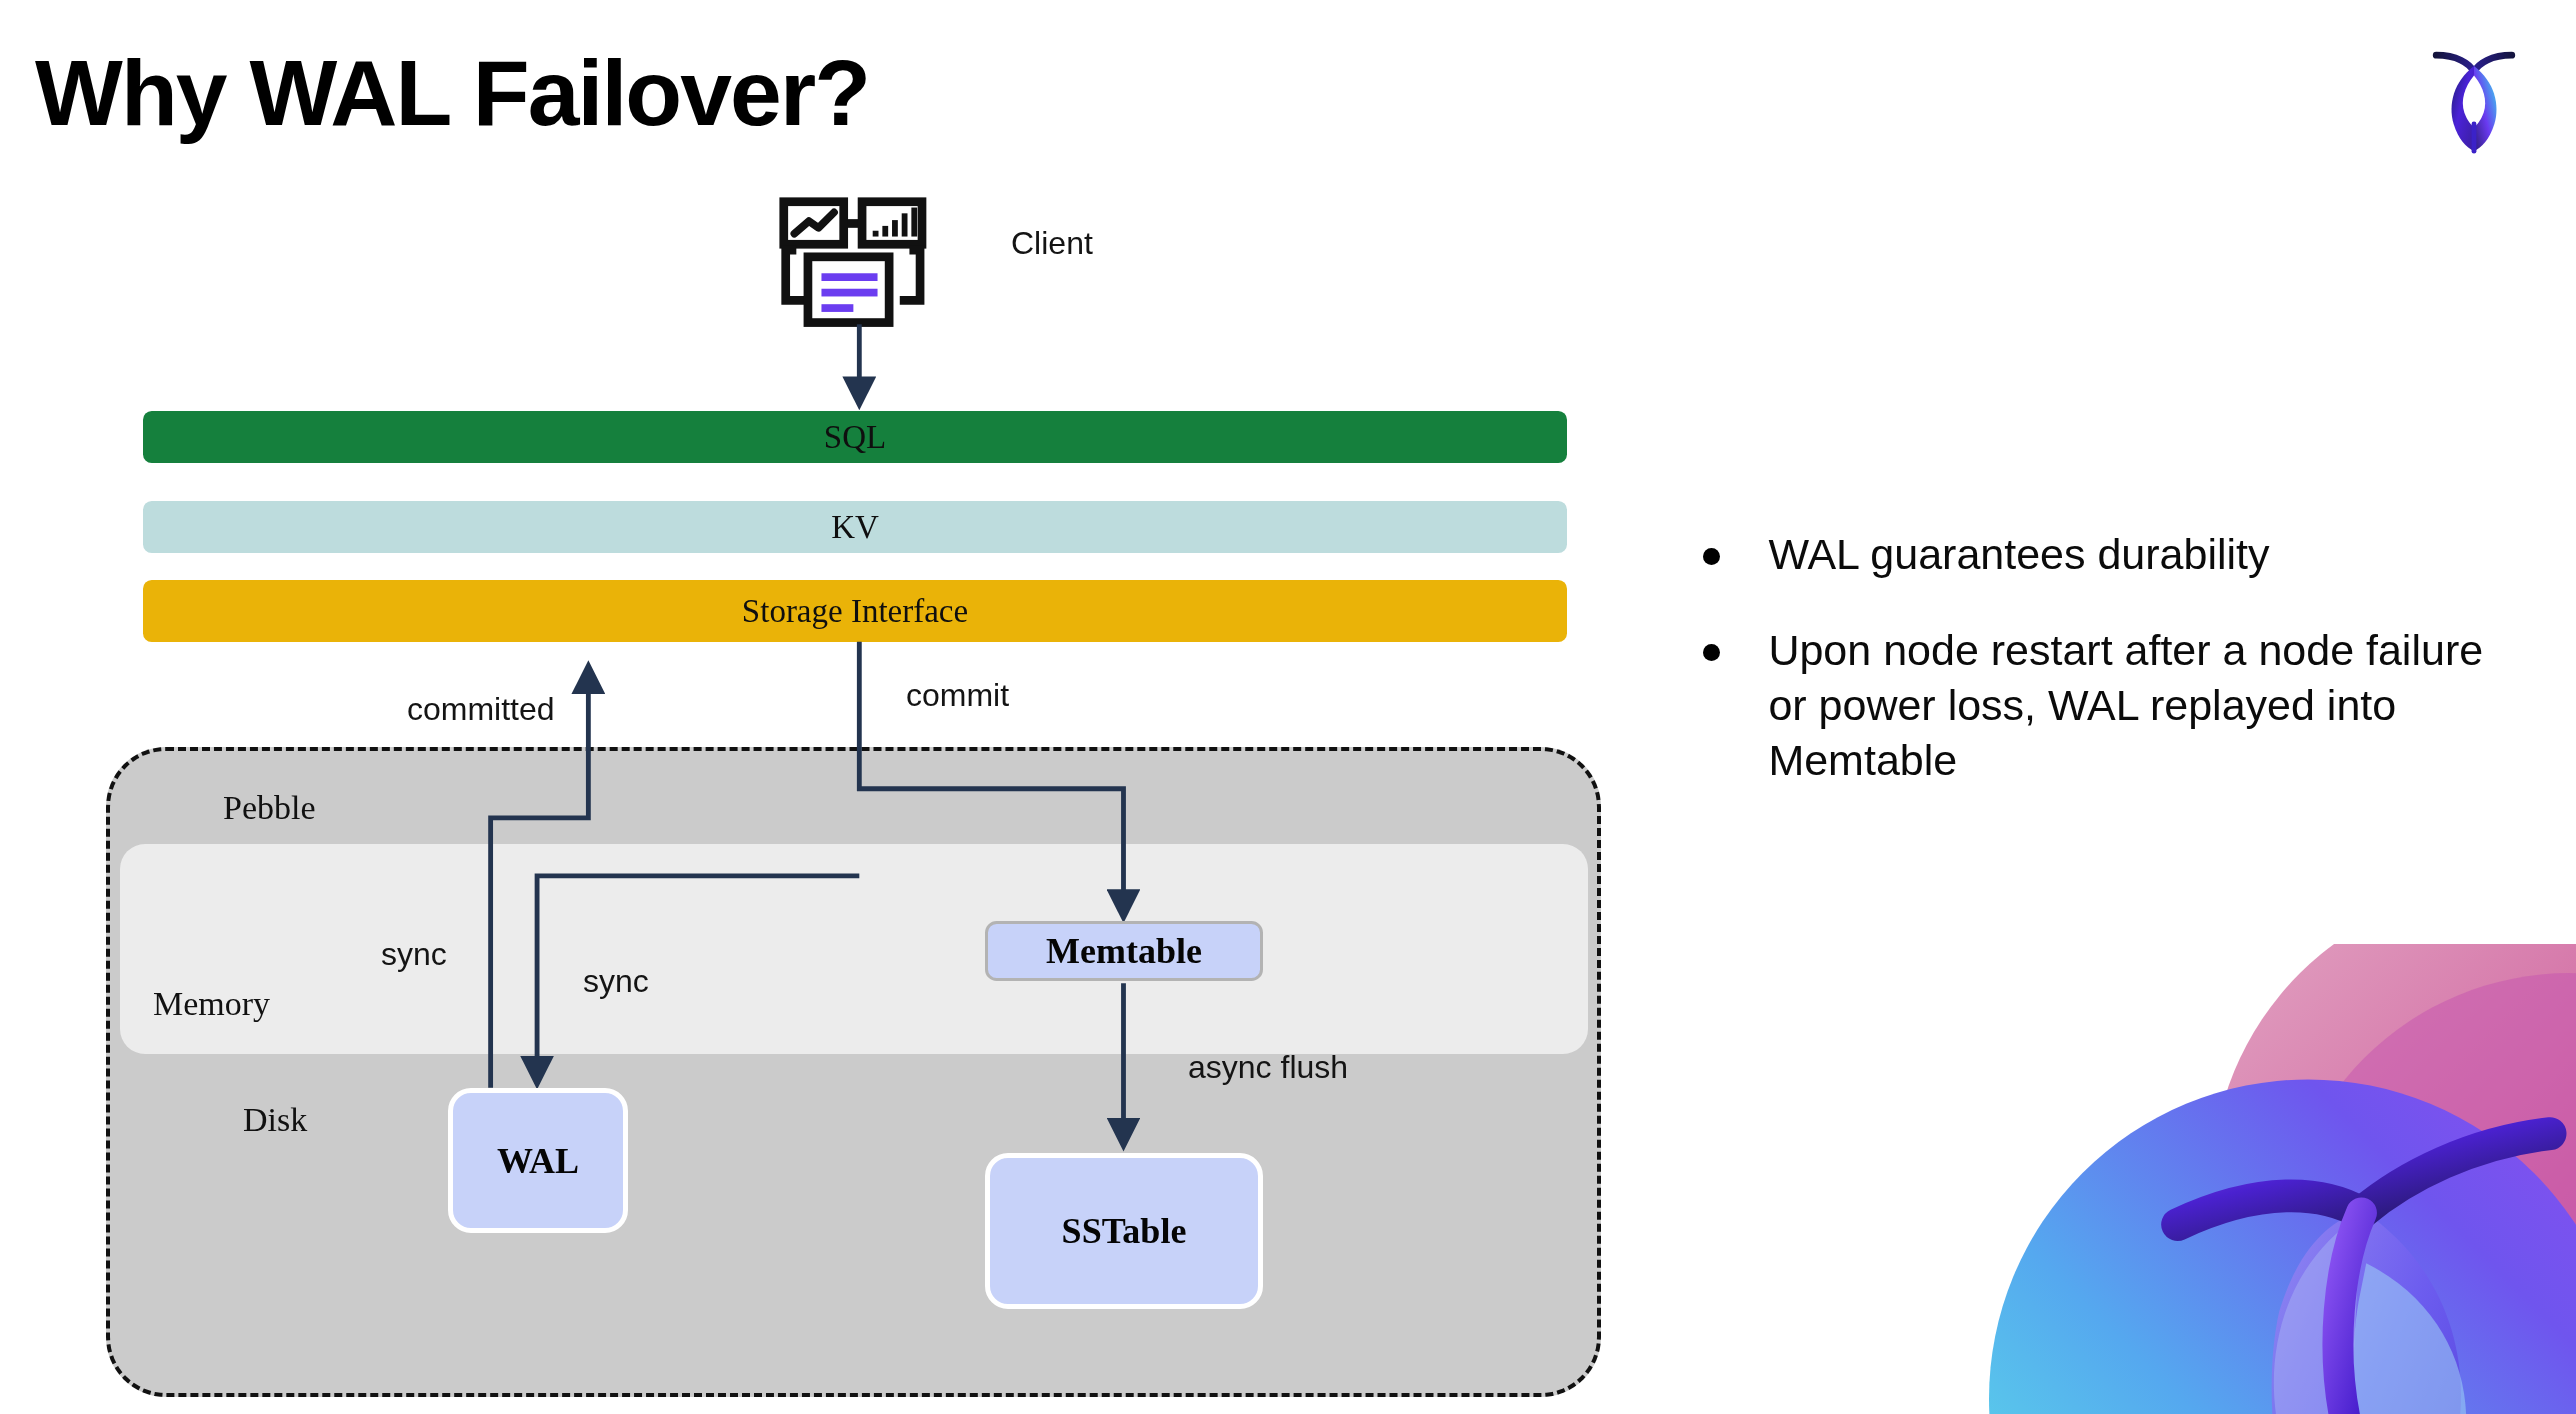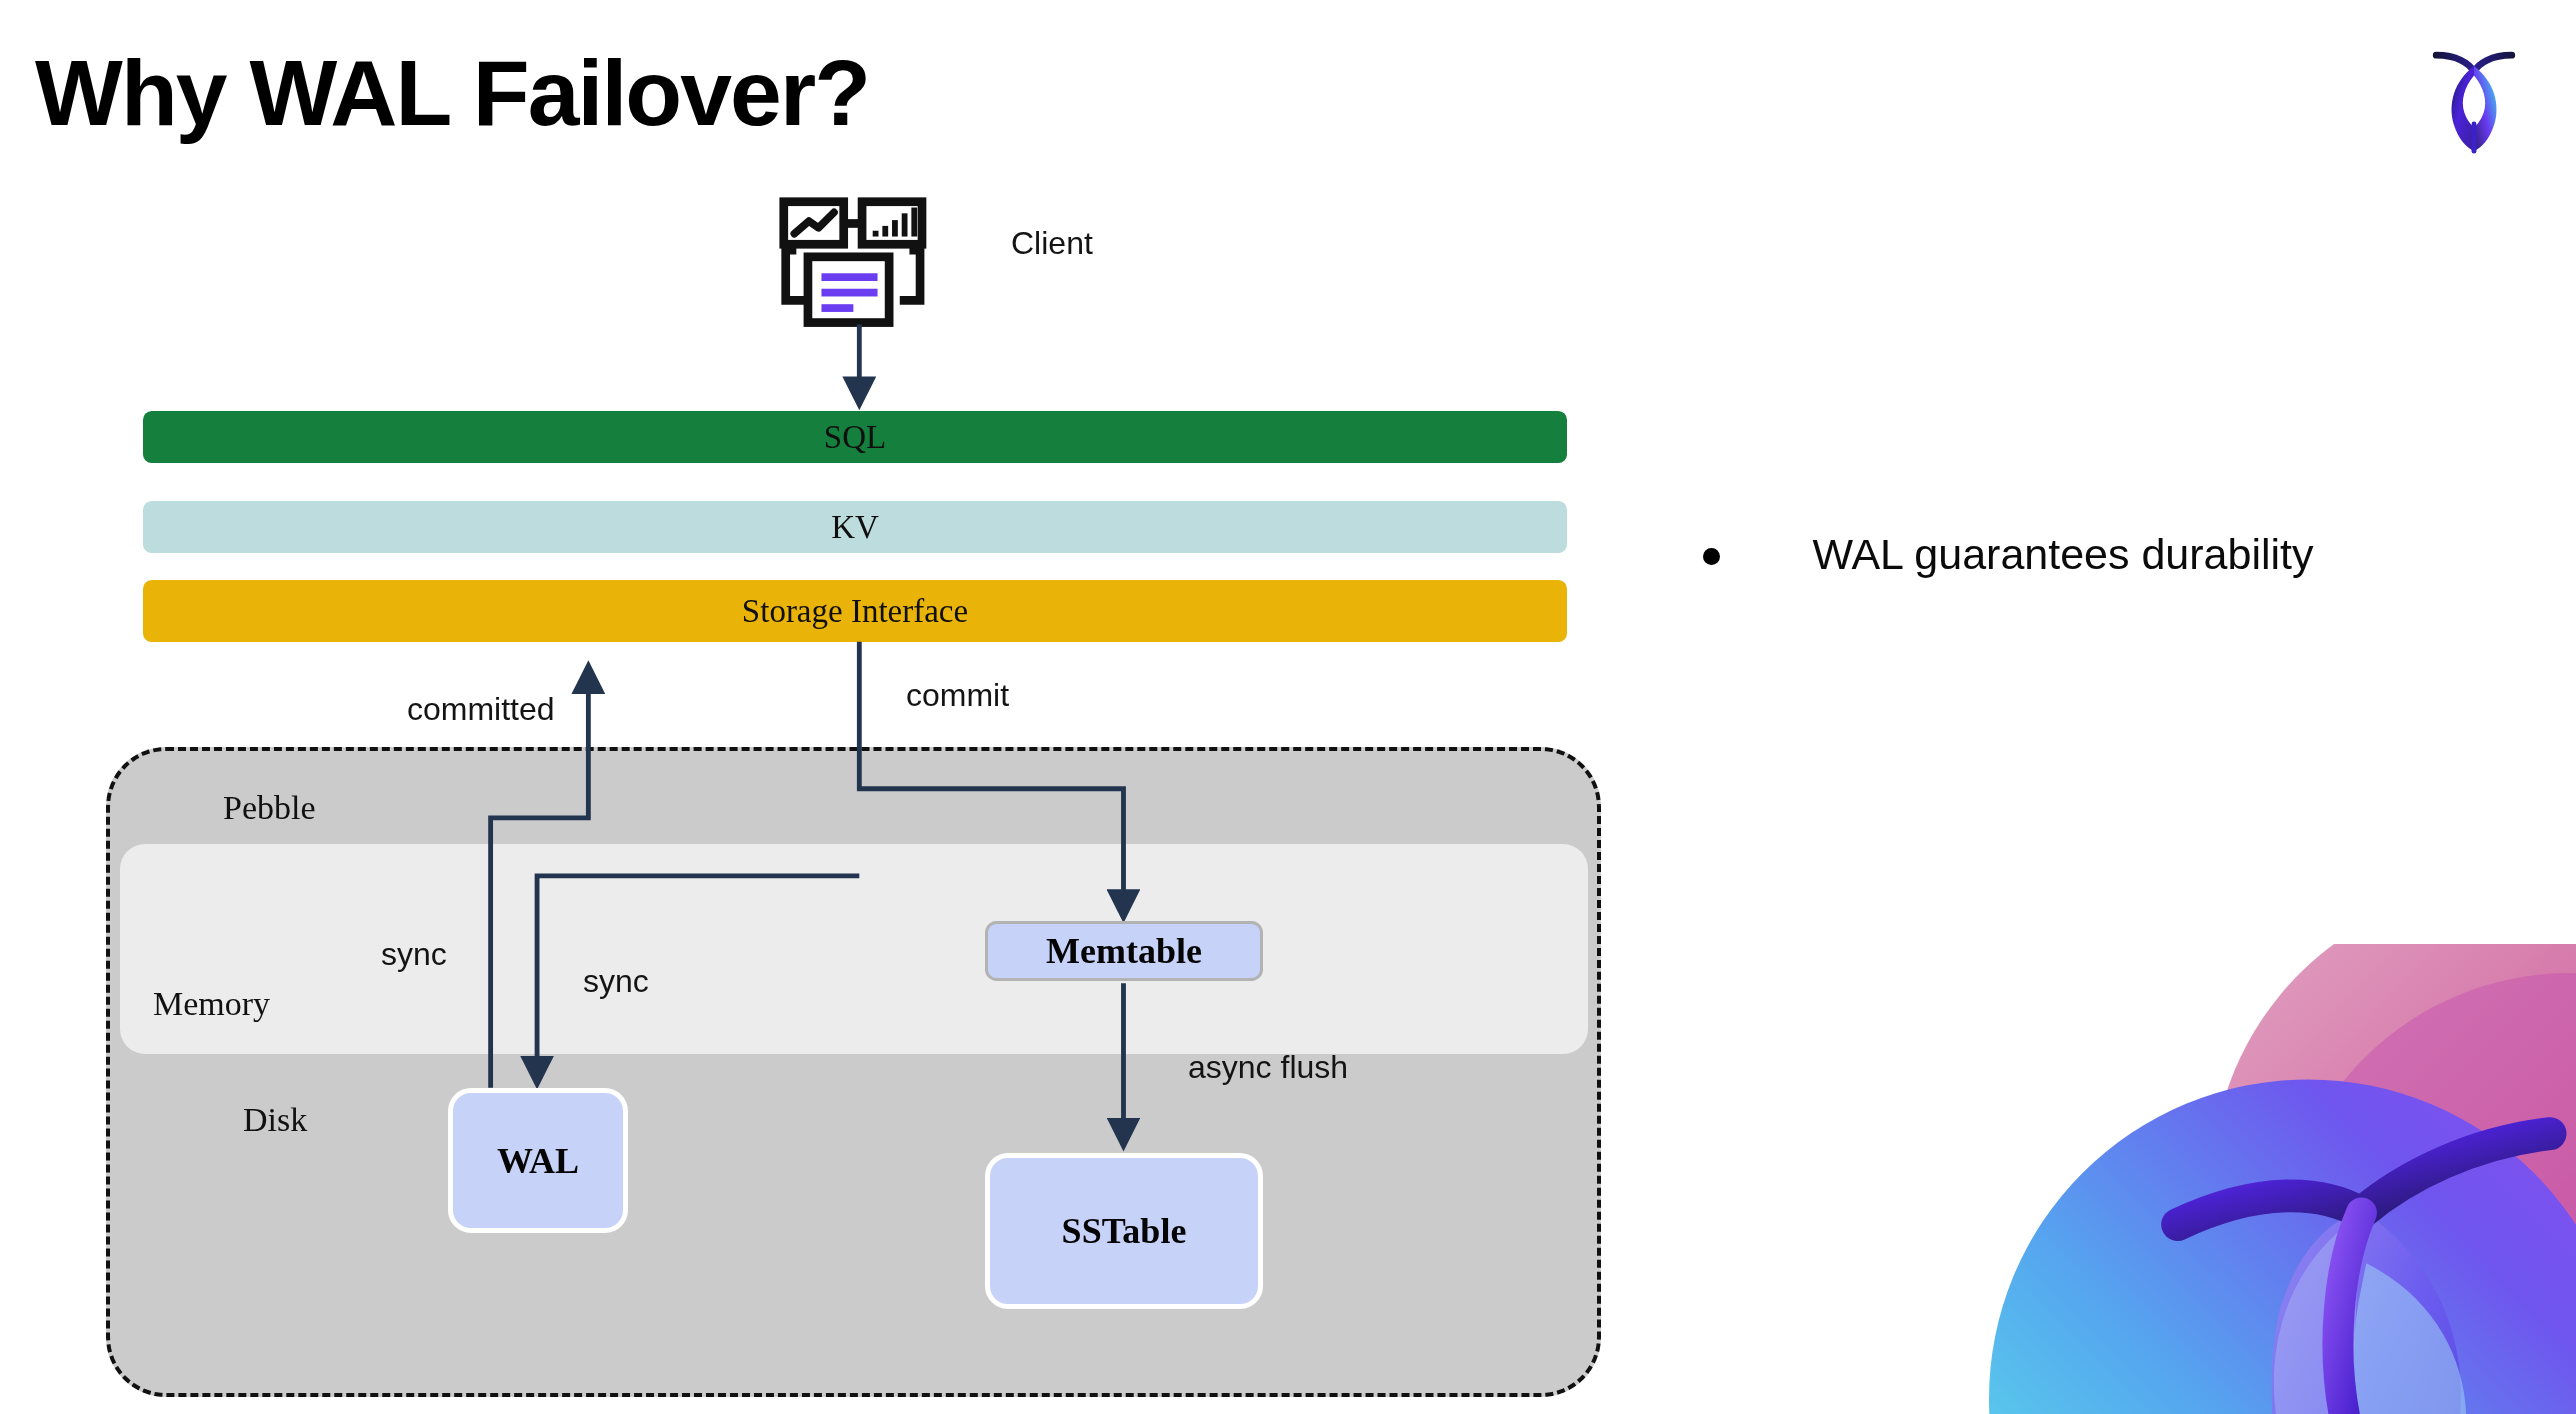--- a/index.html
+++ b/index.html
@@ -94,21 +94,21 @@
   #label-commit{left:906px;top:677px;}
   #label-sync-left{left:381px;top:936px;}
   #label-sync-right{left:583px;top:963px;}
   #label-async-flush{left:1188px;top:1049px;}
 
   
   #edges-layer{position:absolute;left:0;top:0;width:2576px;height:1415px;pointer-events:none;}
 
   
   #bullet-list{position:absolute;left:1703px;top:527px;width:803px;}
-  .bullet-row{display:flex;align-items:flex-start;margin-bottom:41px;gap:44px;}
+  .bullet-row{display:flex;align-items:flex-start;margin-bottom:41px;}
   .bullet-dot{
     flex:0 0 auto;width:17.4px;height:17.4px;border-radius:50%;
     background:#000;margin-top:21px;margin-right:48px;
   }
   .bullet-text{
     font-family:"Liberation Sans", sans-serif;
     font-size:43px;line-height:1.28;color:#0b0b0b;
   }
 </style>
 </head>
@@ -283,16 +283,20 @@
   </div>
   <div class="entity" id="box-sstable">
     <span>SSTable</span>
   </div>
 
   <div id="bullet-list">
     <div class="bullet-row">
       <span class="bullet-dot"></span>
       <span class="bullet-text">WAL guarantees durability</span>
     </div>
+    <div class="bullet-row">
+      <span class="bullet-dot"></span>
+      <span class="bullet-text">Upon node restart after a node failure or power loss, WAL replayed into Memtable</span>
+    </div>
   </div>
 
 </div>
 
 
 </body></html>

